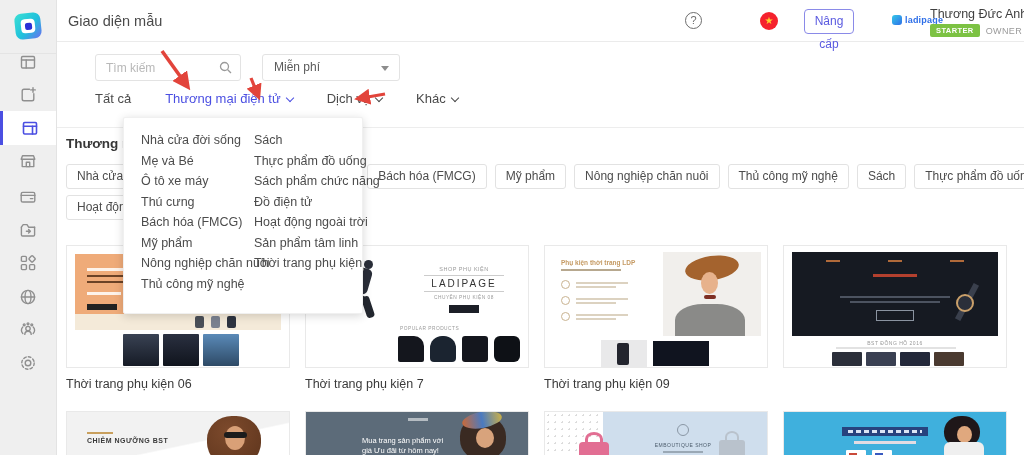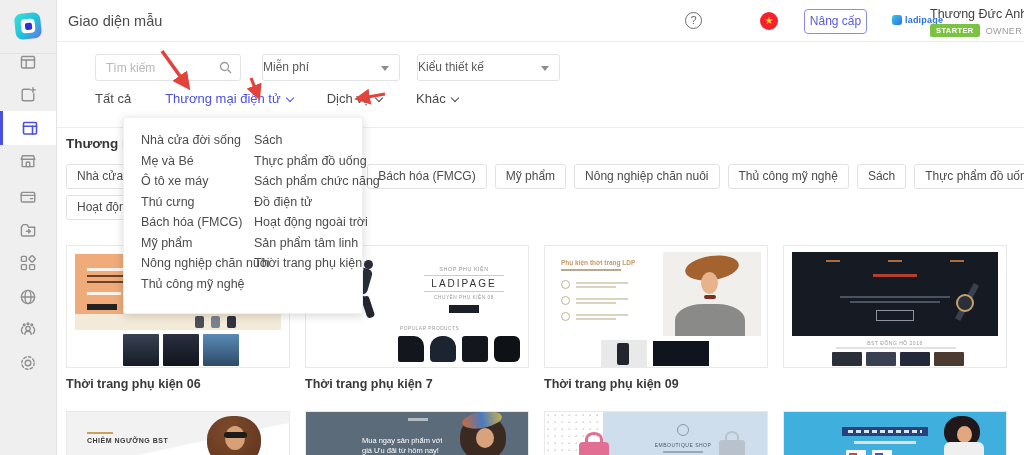--- a/index.html
+++ b/index.html
@@ -20,39 +20,39 @@
   .sicon * { stroke:#8f8f8f; fill:none; stroke-width:1.4; stroke-linejoin:round; stroke-linecap:round; }
   .active .sicon * { stroke:#4b4fe2; stroke-width:1.6; }
 
   
   .header { position:absolute; left:57px; top:0; right:0; height:42px; background:#fff; border-bottom:1px solid #ebebeb; z-index:6; }
   .page-title { position:absolute; left:11px; top:13px; font-size:14.5px; color:#4b4b4b; }
   .help-ic { position:absolute; left:628px; top:12px; width:17px; height:17px; border:1.3px solid #6d6d6d; border-radius:50%;
              color:#6d6d6d; font-size:11px; text-align:center; line-height:15px; cursor:pointer; }
   .hot-ic { position:absolute; left:703px; top:12px; width:18px; height:18px; background:#f5222d; border-radius:50%;
             color:#ffd02e; font-size:10px; text-align:center; line-height:18px; cursor:pointer; }
-  .upgrade-btn { position:absolute; left:747px; top:9px; width:63px; height:25px; border:1px solid #8a8ae8; border-radius:4px;
+  .upgrade-btn { position:absolute; left:747px; top:9px; width:50px; height:25px; border:1px solid #8a8ae8; border-radius:4px;
                  background:#fff; color:#5a5ae0; font-size:12px; text-align:center; line-height:23px; cursor:pointer; }
   .brand { position:absolute; left:835px; top:15px; display:flex; align-items:center; gap:3px; cursor:pointer; }
   .brand-glyph { width:10px; height:10px; border-radius:3px; background:linear-gradient(135deg,#35c8e8,#2e6fe8); }
   .brand-name { font-size:9px; font-weight:bold; color:#2e6fe8; letter-spacing:.2px; }
   .user { position:absolute; left:873px; top:7px; cursor:pointer; }
   .user-name { font-size:12.5px; color:#3f3f3f; white-space:nowrap; }
   .user-badges { margin-top:3px; display:flex; align-items:center; gap:6px; }
   .plan-badge { background:#7cc243; color:#fff; font-size:7.5px; font-weight:bold; padding:2px 6px; border-radius:2px; letter-spacing:.4px; }
   .role { font-size:9px; color:#9a9a9a; letter-spacing:.4px; }
 
   
   .search-box { position:absolute; left:95px; top:54px; width:146px; height:27px; border:1px solid #e3e3e3; border-radius:3px; background:#fff; }
   .search-box input { position:absolute; left:10px; top:1px; width:110px; height:23px; border:0; outline:0; font-size:12px; color:#555;
                       font-family:inherit; background:transparent; }
   .search-box input::placeholder { color:#b8b8b8; }
   .search-ic { position:absolute; right:8px; top:6px; }
   .fselect { position:absolute; top:54px; height:27px; border:1px solid #e3e3e3; border-radius:3px; background:#fff;
-             font-size:12px; color:#5a5a5a; line-height:25px; cursor:pointer; }
+             font-size:12px; color:#5a5a5a; line-height:25px; padding-left:11px; cursor:pointer; }
   .fselect .tri { position:absolute; right:10px; top:11px; width:0; height:0; border-left:4px solid transparent;
                   border-right:4px solid transparent; border-top:5px solid #8d8d8d; }
   #sel-price { left:262px; width:138px; }
   #sel-design { left:417px; width:143px; }
 
   
   .tabs { position:absolute; left:95px; top:91px; display:flex; align-items:center; font-size:13px; color:#4a4a4a; }
   .tab { cursor:pointer; white-space:nowrap; }
   .tab + .tab { margin-left:34px; }
   .tab.active { color:#4b4fe2; }
@@ -67,21 +67,21 @@
   #chips2 { top:195px; }
   .chip { height:25px; background:#fff; border:1px solid #e2e2e2; border-radius:3px; font-size:12px; color:#4c4c4c;
           line-height:23px; padding:0 10px; white-space:nowrap; cursor:pointer; }
 
   
   .cards-row { position:absolute; left:66px; display:flex; gap:15px; }
   #cards1 { top:245px; }
   #cards2 { top:411px; }
   .card { width:224px; cursor:pointer; }
   .thumb { position:relative; width:224px; height:123px; background:#fff; border:1px solid #e9e9e9; overflow:hidden; }
-  .card-title { margin-top:9px; font-size:12.5px; font-weight:bold; color:#3a3a3a; }
+  .card-title { margin-top:9px; font-size:12.5px; font-weight:normal; color:#3a3a3a; }
 
   
   .m1-banner { position:absolute; left:8px; top:8px; width:206px; height:76px; background:#efab79; }
   .m1-line { position:absolute; height:2.5px; background:rgba(255,255,255,.85); }
   .m1-btn { position:absolute; left:12px; top:50px; width:30px; height:6px; background:#222; }
   .m1-strip { position:absolute; left:0; bottom:0; width:100%; height:16px; background:#f4ead9; }
   .m1-fig { position:absolute; bottom:2px; width:9px; height:12px; background:#4a4f58; border-radius:2px; }
   .m1-th { position:absolute; top:88px; width:36px; height:32px; background:linear-gradient(180deg,#394253,#161b26); border-radius:1px; }
 
   
@@ -279,23 +279,20 @@
 
   <div class="search-box">
     <input type="text" placeholder="Tìm kiếm" style="">
     <svg class="search-ic" width="13" height="13" viewBox="0 0 13 13">
         <circle cx="5.5" cy="5.5" r="4" fill="none" stroke="#9a9a9a" stroke-width="1.3"></circle>
         <path d="M8.7 8.7 L12 12" stroke="#9a9a9a" stroke-width="1.3"></path>
       </svg>
   </div>
   <div class="fselect" id="sel-price">
     <span>Miễn phí</span><span class="tri"></span>
-  </div>
-  <div class="fselect" id="sel-design">
-    <span>Kiểu thiết kế</span><span class="tri"></span>
   </div>
 
   <div class="tabs">
     <span class="tab">Tất cả</span>
     <span class="tab active"><span>Thương mại điện tử</span><span class="chev"></span></span>
     <span class="tab"><span>Dịch vụ</span><span class="chev"></span></span>
     <span class="tab"><span>Khác</span><span class="chev"></span></span>
   </div>
   <div class="bar-divider"></div>
 
@@ -422,21 +419,21 @@
         <div class="m5-head">CHIÊM NGƯỠNG BST</div>
         <div class="m5-hair"></div>
           <div class="m5-face"></div>
           <div class="m5-sg"></div>
       </div>
     </div>
     <div class="card">
       <div class="thumb">
         <div class="m6-bg"></div>
           <div class="m6-logo"></div>
-        <div class="m6-l1">Mua ngay sản phẩm với</div>
+        <div class="m6-l1">Mua trang sản phẩm với</div>
         <div class="m6-l2">giá Ưu đãi từ hôm nay!</div>
 
         <div class="m6-hair"></div>
           <div class="m6-hat"></div>
           <div class="m6-face"></div>
       </div>
     </div>
     <div class="card">
       <div class="thumb">
         <div class="m7-bg"></div>

